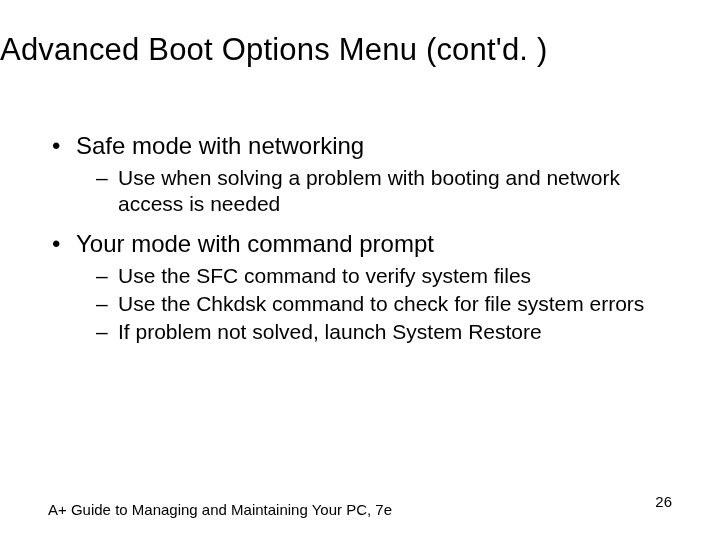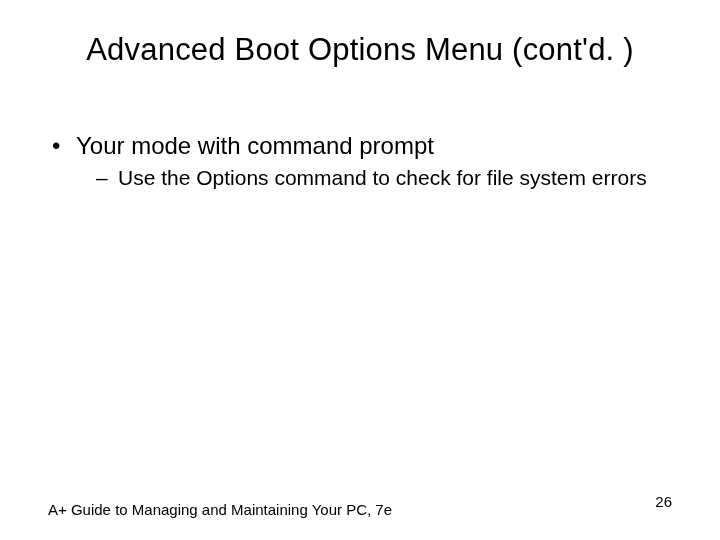--- a/index.html
+++ b/index.html
@@ -15,21 +15,20 @@
     position: relative;
     width: 720px;
     height: 540px;
     box-sizing: border-box;
   }
   .title {
     position: absolute;
     top: 32px;
     left: 0;
     width: 720px;
-    text-align: center;
     font-size: 31px;
     font-weight: 400;
     letter-spacing: 0.2px;
   }
   .content {
     position: absolute;
     top: 130px;
     left: 48px;
     right: 48px;
   }
@@ -88,24 +87,38 @@
 </head>
 <body>
 
 <div class="slide">
 
   <div class="title">Advanced Boot Options Menu (cont'd. )</div>
 
   <div class="content">
     <ul class="level1">
       <li>
+        <span>Safe mode with networking</span>
+        <ul class="level2">
+          <li>
+            <span>Use when solving a problem with booting and network access is needed</span>
+          </li>
+        </ul>
+      </li>
+      <li>
         <span>Your mode with command prompt</span>
         <ul class="level2">
           <li>
-            <span>Use the Options command to check for file system errors</span>
+            <span>Use the SFC command to verify system files</span>
+          </li>
+          <li>
+            <span>Use the Chkdsk command to check for file system errors</span>
+          </li>
+          <li>
+            <span>If problem not solved, launch System Restore</span>
           </li>
         </ul>
       </li>
     </ul>
   </div>
 
   <div class="footer-left">A+ Guide to Managing and Maintaining Your PC, 7e</div>
   <div class="footer-right">26</div>
 
 </div>

